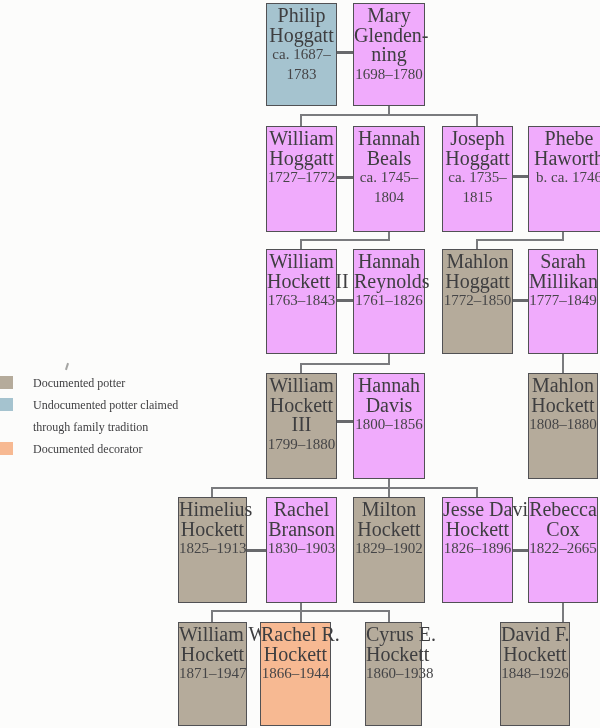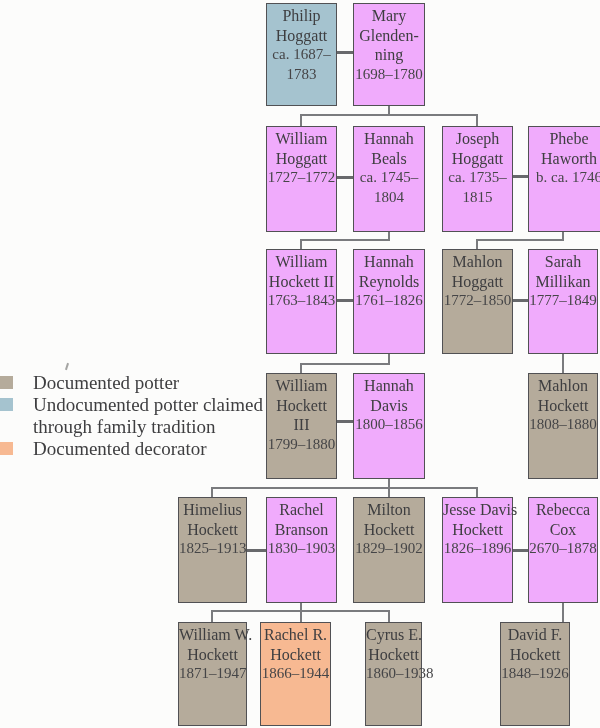--- a/index.html
+++ b/index.html
@@ -7,33 +7,33 @@
     position:relative;width:600px;height:728px;overflow:hidden;
     background:#fcfcfb;
     font-family:"Liberation Serif", serif;
     color:#3e3e40;
   }
   .box{
     position:absolute;box-sizing:border-box;
     border:1px solid #515154;background:#f0abfc;
     text-align:center;padding-top:2px;
   }
-  .box .pname{white-space:pre;font-size:16px;line-height:19.5px;}
+  .box .pname{white-space:pre;font-size:20px;line-height:19.5px;}
   .box .pdates{white-space:pre;font-size:15px;line-height:19.5px;color:#454547;}
   .fill-potter{background:#b5ab9b;}
   .fill-undoc{background:#a5c3cf;}
   .fill-decorator{background:#f7b992;}
   .mline{position:absolute;height:3px;background:#68696c;}
   .dline{position:absolute;background:#7a7b7e;}
   .dline.h{height:2px;}
   .dline.v{width:2px;}
   .legend{position:absolute;left:0;top:372px;width:260px;}
   .lrow{display:flex;align-items:flex-start;}
   .swatch{flex:0 0 13px;width:13px;height:13px;margin:4px 20px 0 0;}
-  .ltext{white-space:pre;font-size:19px;line-height:22px;color:#3e3e40;}
+  .ltext{white-space:pre;font-size:12px;line-height:22px;color:#3e3e40;}
   .stray{position:absolute;left:66px;top:363px;width:2px;height:7px;background:#8f8f8d;transform:rotate(18deg);opacity:.8;}
 </style>
 </head>
 <body>
 
 <div class="stage">
 
   <div class="box fill-undoc" style="left:266px;top:3px;width:71px;height:103px;">
     <div class="pname">Philip
 Hoggatt</div>
@@ -124,21 +124,21 @@
     <div class="pdates">1829–1902</div>
   </div>
   <div class="box" style="left:442px;top:497px;width:71px;height:106px;">
     <div class="pname">Jesse Davis
 Hockett</div>
     <div class="pdates">1826–1896</div>
   </div>
   <div class="box" style="left:528px;top:497px;width:70px;height:106px;">
     <div class="pname">Rebecca
 Cox</div>
-    <div class="pdates">2670–1878</div>
+    <div class="pdates">1822–2665</div>
   </div>
 
   <div class="box fill-potter" style="left:178px;top:622px;width:69px;height:104px;">
     <div class="pname">William W.
 Hockett</div>
     <div class="pdates">1871–1947</div>
   </div>
   <div class="box fill-decorator" style="left:260px;top:622px;width:71px;height:104px;">
     <div class="pname">Rachel R.
 Hockett</div>

